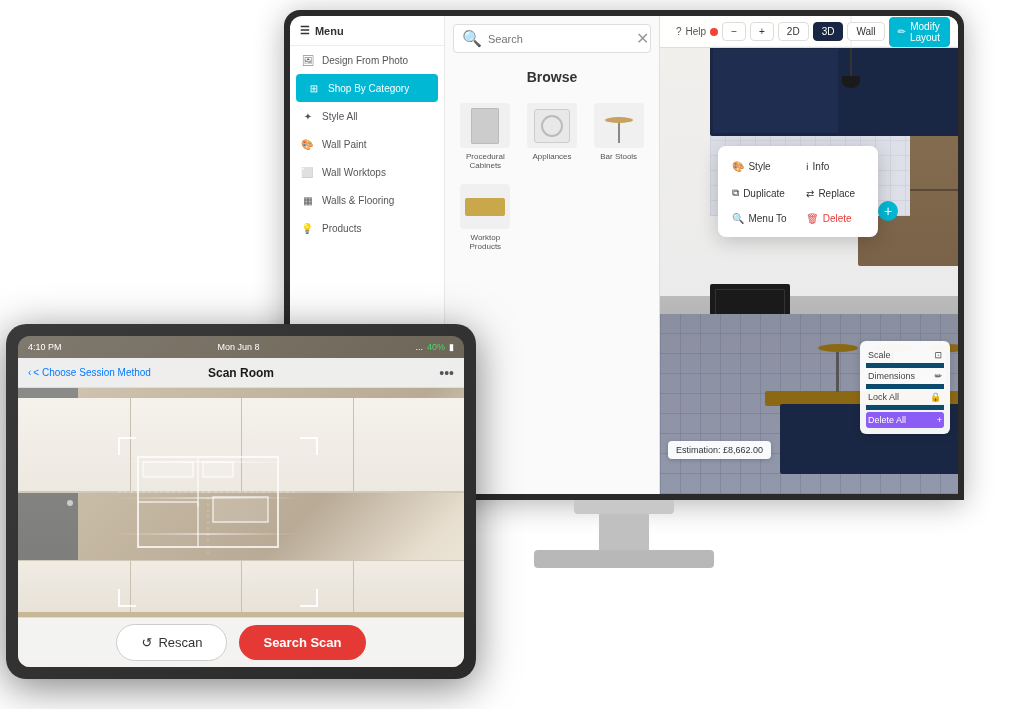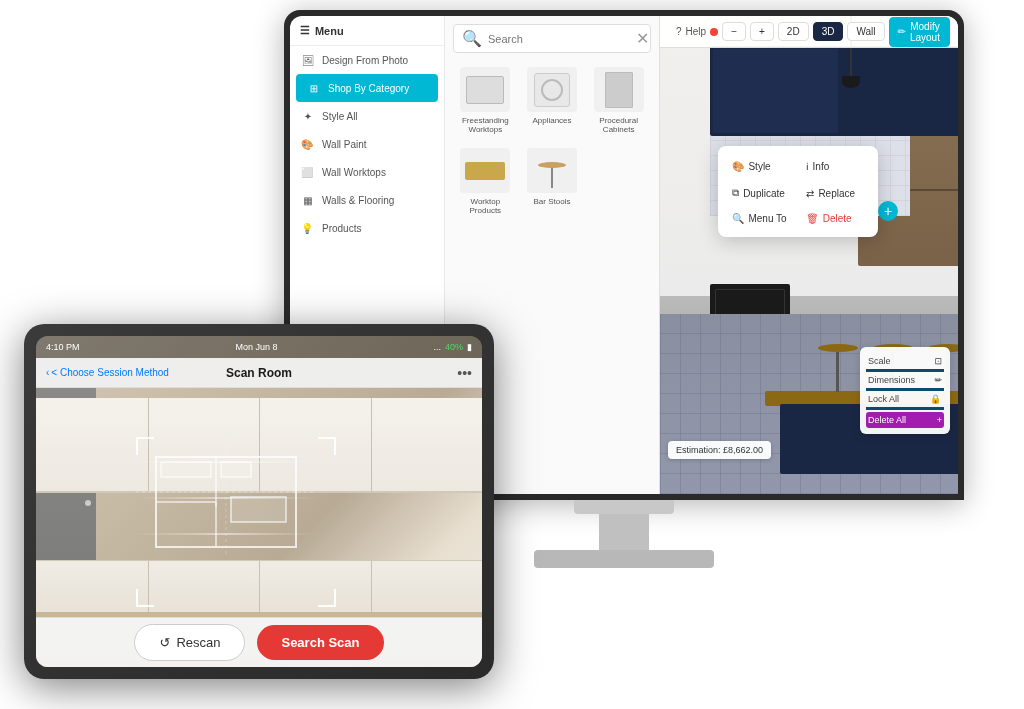--- a/index.html
+++ b/index.html
@@ -505,28 +505,28 @@
       font-size: 9px;
       box-shadow: 0 2px 8px rgba(0,0,0,0.15);
       z-index: 5;
     }
 
     .right-panel-item {
       display: flex;
       align-items: center;
       justify-content: space-between;
       padding: 3px 2px;
-      border-bottom: 3px solid #0c4a6e;
+      border-bottom: 5px solid #0c4a6e;
       color: #444;
     }
 
     .right-panel-item:last-child { border-bottom: none; }
 
     .right-panel-item.blue-row {
-      background: #a21caf;
+      background: #8b5cf6;
       color: #fff;
       border-radius: 3px;
       margin-top: 2px;
     }
 
     
     .estimation-badge {
       position: absolute;
       bottom: 35px;
       left: 8px;
@@ -554,21 +554,21 @@
       color: #fff;
       font-size: 14px;
       z-index: 8;
       cursor: pointer;
     }
 
     
     .tablet {
       position: absolute;
       bottom: 30px;
-      left: 24px;
+      left: 6px;
       width: 470px;
       height: 355px;
       z-index: 10;
     }
 
     .tablet-body {
       position: absolute;
       inset: 0;
       background: linear-gradient(145deg, #3a3a3a, #2a2a2a);
       border-radius: 20px;
@@ -966,56 +966,51 @@
             <span>Products</span>
           </div>
         </div>
 
         <div class="browse-panel">
           <div class="search-bar">
             <span>🔍</span>
             <input type="text" placeholder="Search" style="">
             <span style="color:#999;cursor:pointer;">✕</span>
           </div>
+          <div class="browse-title">Browse</div>
           <div class="browse-grid">
 
             <div class="browse-item">
               <div class="browse-item-img">
-                <div style="width:38px;height:28px;background:#ddd;border:1px solid #bbb;border-radius:2px;"></div>
+                <div style="width:28px;height:36px;background:#ccc;border:1px solid #bbb;border-radius:1px;"></div>
               </div>
-              <span>Freestanding Worktops</span>
+              <span>Procedural Cabinets</span>
             </div>
             <div class="browse-item">
               <div class="browse-item-img">
                 <div class="washer-shape">
                     <div class="washer-circle"></div>
                   </div>
               </div>
               <span>Appliances</span>
-            </div>
-            <div class="browse-item">
-              <div class="browse-item-img">
-                <div style="width:28px;height:36px;background:#ccc;border:1px solid #bbb;border-radius:1px;"></div>
-              </div>
-              <span>Procedural Cabinets</span>
-            </div>
-            <div class="browse-item">
-              <div class="browse-item-img">
-                <div style="width:40px;height:18px;background:#c8a84b;border-radius:2px;"></div>
-              </div>
-              <span>Worktop Products</span>
             </div>
             <div class="browse-item">
               <div class="browse-item-img">
                 <div class="stool-shape">
                   <div class="stool-seat-s"></div>
                   <div class="stool-leg-s"></div>
                 </div>
               </div>
               <span>Bar Stools</span>
+            </div>
+            <div class="browse-item">
+              <div class="browse-item-img">
+                <div style="width:40px;height:18px;background:#c8a84b;border-radius:2px;"></div>
+              </div>
+              <span>Worktop Products</span>
             </div>
 
           </div>
         </div>
 
         <div class="view-3d">
 
           <div class="toolbar-3d">
             <div class="help-btn">
               <span>?</span>

